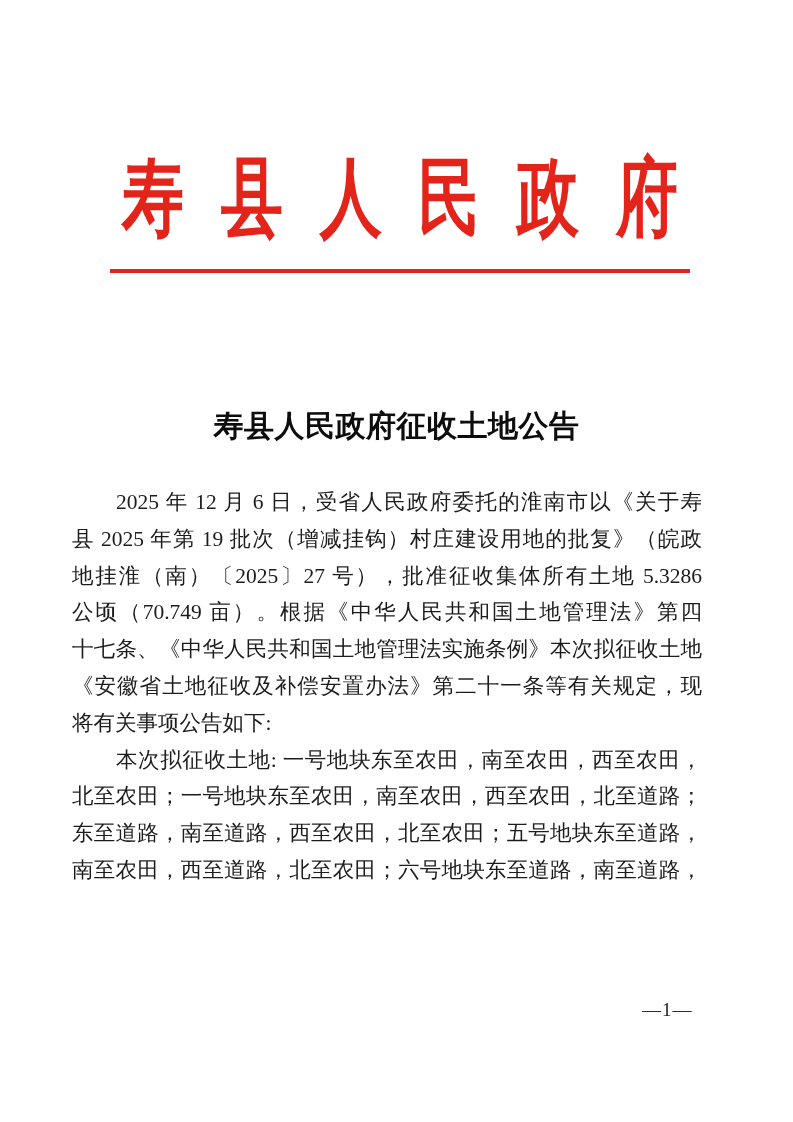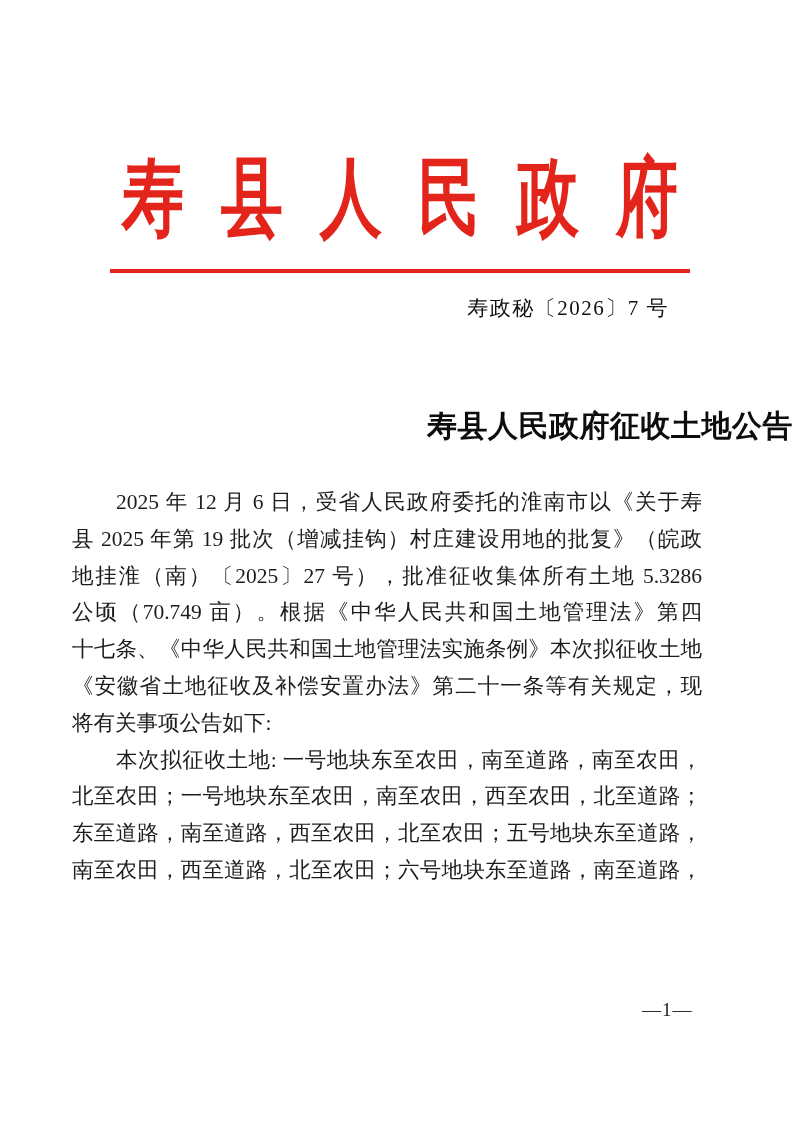--- a/index.html
+++ b/index.html
@@ -57,21 +57,21 @@
     letter-spacing: 1.5px;
     color: #111;
     white-space: nowrap;
   }
   
   .title {
     position: absolute;
     top: 406px;
     left: 0;
     width: 100%;
-    text-align: right;
+    text-align: center;
     font-size: 30px;
     font-weight: 700;
     color: #0d0d0d;
     letter-spacing: 0.5px;
   }
   
   .body {
     position: absolute;
     top: 484px;
     left: 72px;
@@ -113,35 +113,34 @@
     <span>寿</span>
     <span>县</span>
     <span>人</span>
     <span>民</span>
     <span>政</span>
     <span>府</span>
   </div>
 
   <div class="red-rule"></div>
 
-  <div class="doc-number">寿政秘〔2026〕7 号</div>
 
   <h1 class="title">寿县人民政府征收土地公告</h1>
 
   <main class="body">
     <div class="line j indent">2025 年 12 月 6 日，受省人民政府委托的淮南市以《关于寿</div>
     <div class="line j">县 2025 年第 19 批次（增减挂钩）村庄建设用地的批复》（皖政</div>
     <div class="line j">地挂淮（南）〔2025〕27 号），批准征收集体所有土地 5.3286</div>
     <div class="line j">公顷（70.749 亩）。根据《中华人民共和国土地管理法》第四</div>
     <div class="line j">十七条、《中华人民共和国土地管理法实施条例》本次拟征收土地</div>
     <div class="line j">《安徽省土地征收及补偿安置办法》第二十一条等有关规定，现</div>
     <div class="line">将有关事项公告如下:</div>
 
 
-    <div class="line j indent">本次拟征收土地: 一号地块东至农田，南至道路，南至农田，</div>
+    <div class="line j indent">本次拟征收土地: 一号地块东至农田，南至农田，西至农田，</div>
     <div class="line j">北至农田；一号地块东至农田，南至农田，西至农田，北至道路；</div>
     <div class="line j">东至道路，南至道路，西至农田，北至农田；五号地块东至道路，</div>
     <div class="line j">南至农田，西至道路，北至农田；六号地块东至道路，南至道路，</div>
   </main>
 
   <div class="page-number">—1—</div>
 
 </div>
 
 </body></html>

